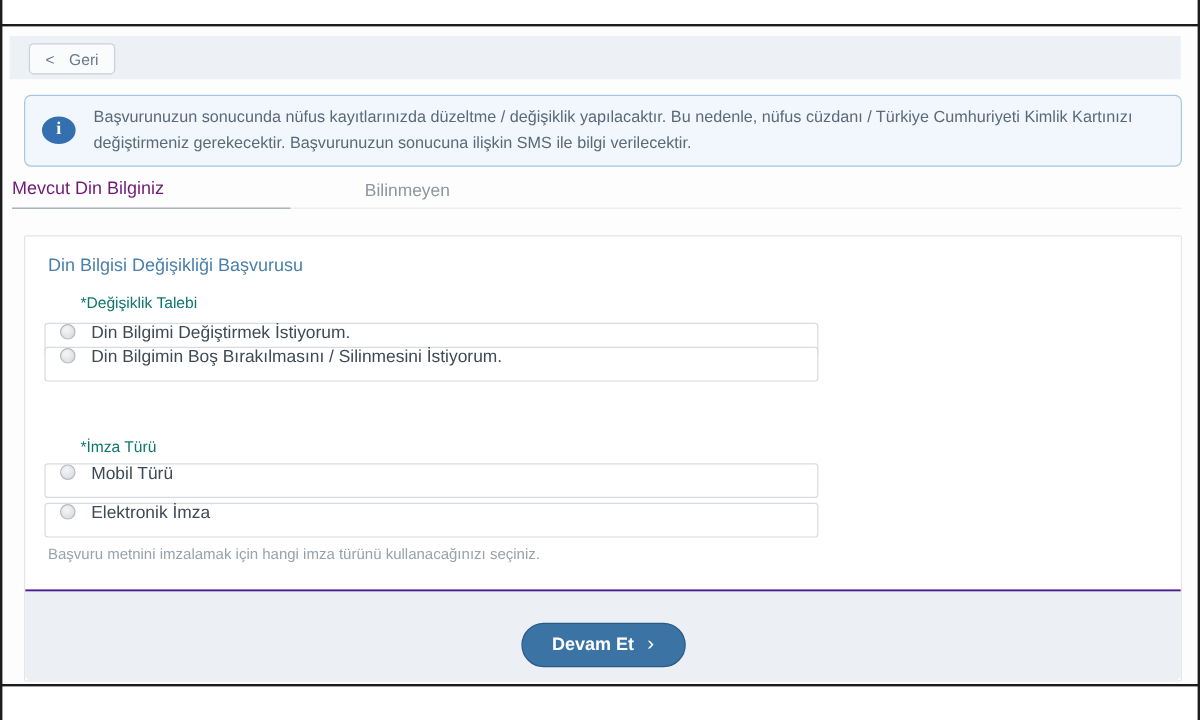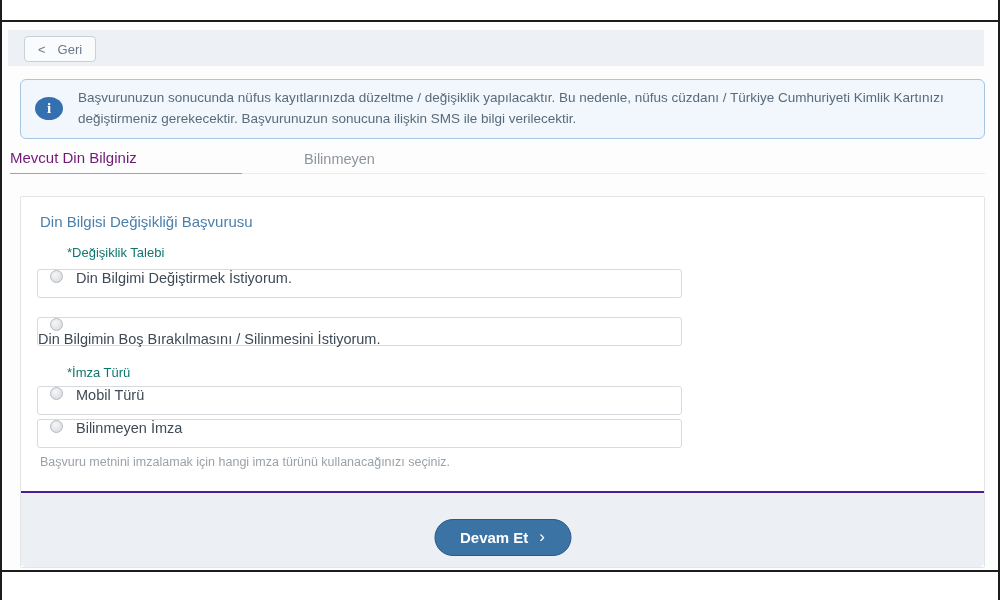--- a/index.html
+++ b/index.html
@@ -44,21 +44,21 @@
           background: #ffffff; border: 1px solid #e2e6e9; border-radius: 2px; }
   .card-title { position: absolute; left: 19px; top: 16px; font-size: 15px; color: #4b80ac; }
   .group-label { position: absolute; left: 19px; font-size: 13px; color: #0f766e; margin-left: 27px; }
   .gl-1 { top: 48px; }
   .gl-2 { top: 168px; }
 
   .opt { position: absolute; left: 16px; width: 645px; height: 29px;
          background: #ffffff; border: 1px solid #d7dbdf; border-radius: 3px;
          display: flex; cursor: pointer; }
   .opt-1 { top: 72px; }
-  .opt-2 { top: 120px; flex-direction: column; }
+  .opt-2 { top: 92px; }
   .opt-3 { top: 189px; }
   .opt-4 { top: 222px; }
   .radio { flex: 0 0 auto; width: 13px; height: 13px; margin: 0 13px 0 12px;
            border-radius: 50%; border: 1px solid #b3b9bf;
            background: radial-gradient(circle at 40% 35%, #f5f6f7 0%, #dcdfe2 75%); }
   .opt-label { font-size: 14.5px; color: #3e4a55; }
 
   .help-text { position: absolute; left: 19px; top: 258px; font-size: 12.5px; color: #99a2aa; }
 
   
@@ -115,21 +115,21 @@
 
     <div class="group-label gl-2">*İmza Türü</div>
 
     <div class="opt opt-3">
       <span class="radio"></span>
       <span class="opt-label">Mobil Türü</span>
     </div>
 
     <div class="opt opt-4">
       <span class="radio"></span>
-      <span class="opt-label">Bilinmeyen İmza</span>
+      <span class="opt-label">Elektronik İmza</span>
     </div>
 
     <div class="help-text">Başvuru metnini imzalamak için hangi imza türünü kullanacağınızı seçiniz.</div>
 
     <div class="card-footer">
       <button class="submit-btn">
         <span>Devam Et</span>
         <span class="submit-chevron">›</span>
       </button>
     </div>

